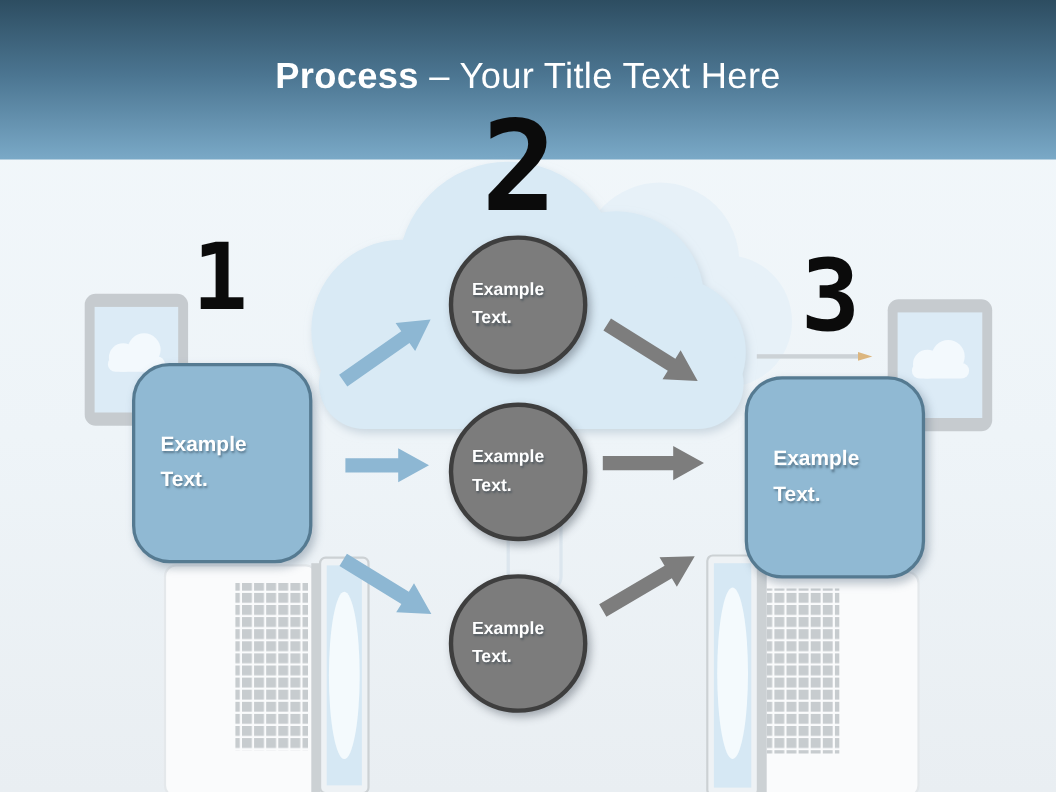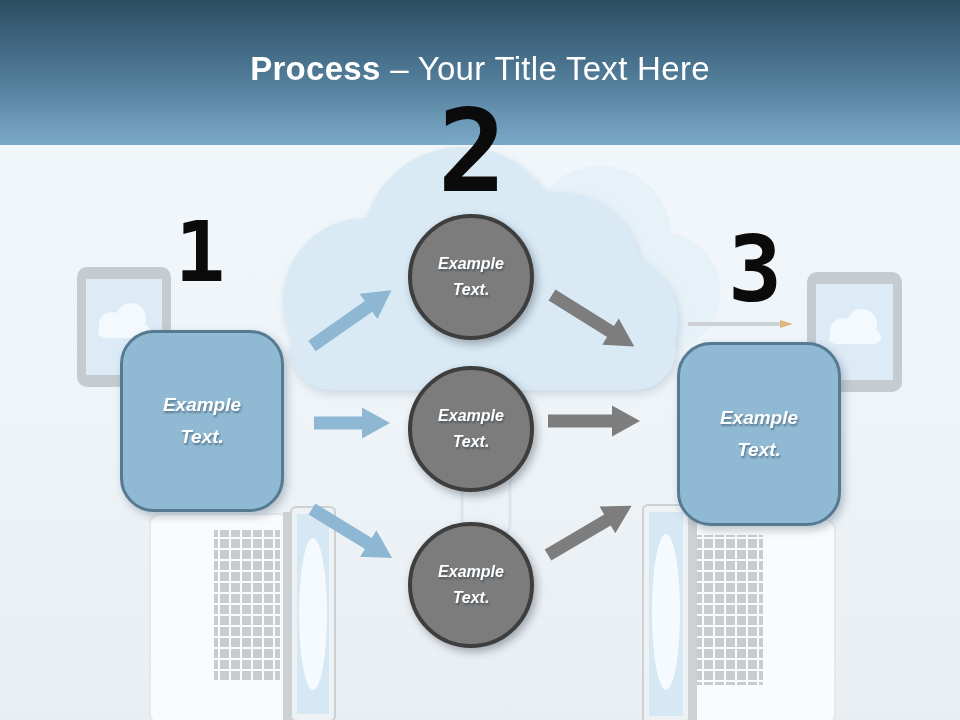--- a/index.html
+++ b/index.html
@@ -35,22 +35,22 @@
   .side-box{
     position:absolute;z-index:6;display:flex;align-items:center;justify-content:center;
     background:var(--box-fill,#90b9d3);
     border:3px solid var(--box-border,#557a91);
     border-radius:34px;
     box-shadow:3px 4px 8px rgba(90,110,130,.40);
   }
   .side-box.left{left:120px;top:330px;width:158px;height:176px;}
   .side-box.right{left:677px;top:342px;width:158px;height:178px;}
   .shape-label{
-    color:var(--box-text,#ffffff);font-weight:bold;font-style:italic;
-    text-align:center;line-height:1.7;
+    color:var(--box-text,#ffffff);font-weight:bold;
+    text-align:left;line-height:1.7;
     text-shadow:1px 2px 2px rgba(25,45,60,.45);
   }
   .side-box .shape-label{font-size:19px;width:112px;}
   
   .process-circle{
     position:absolute;z-index:6;left:408px;width:126px;height:126px;border-radius:50%;
     background:var(--circle-fill,#7c7c7c);
     border:4px solid var(--circle-border,#3e3e3e);
     box-sizing:border-box;
     display:flex;align-items:center;justify-content:center;

